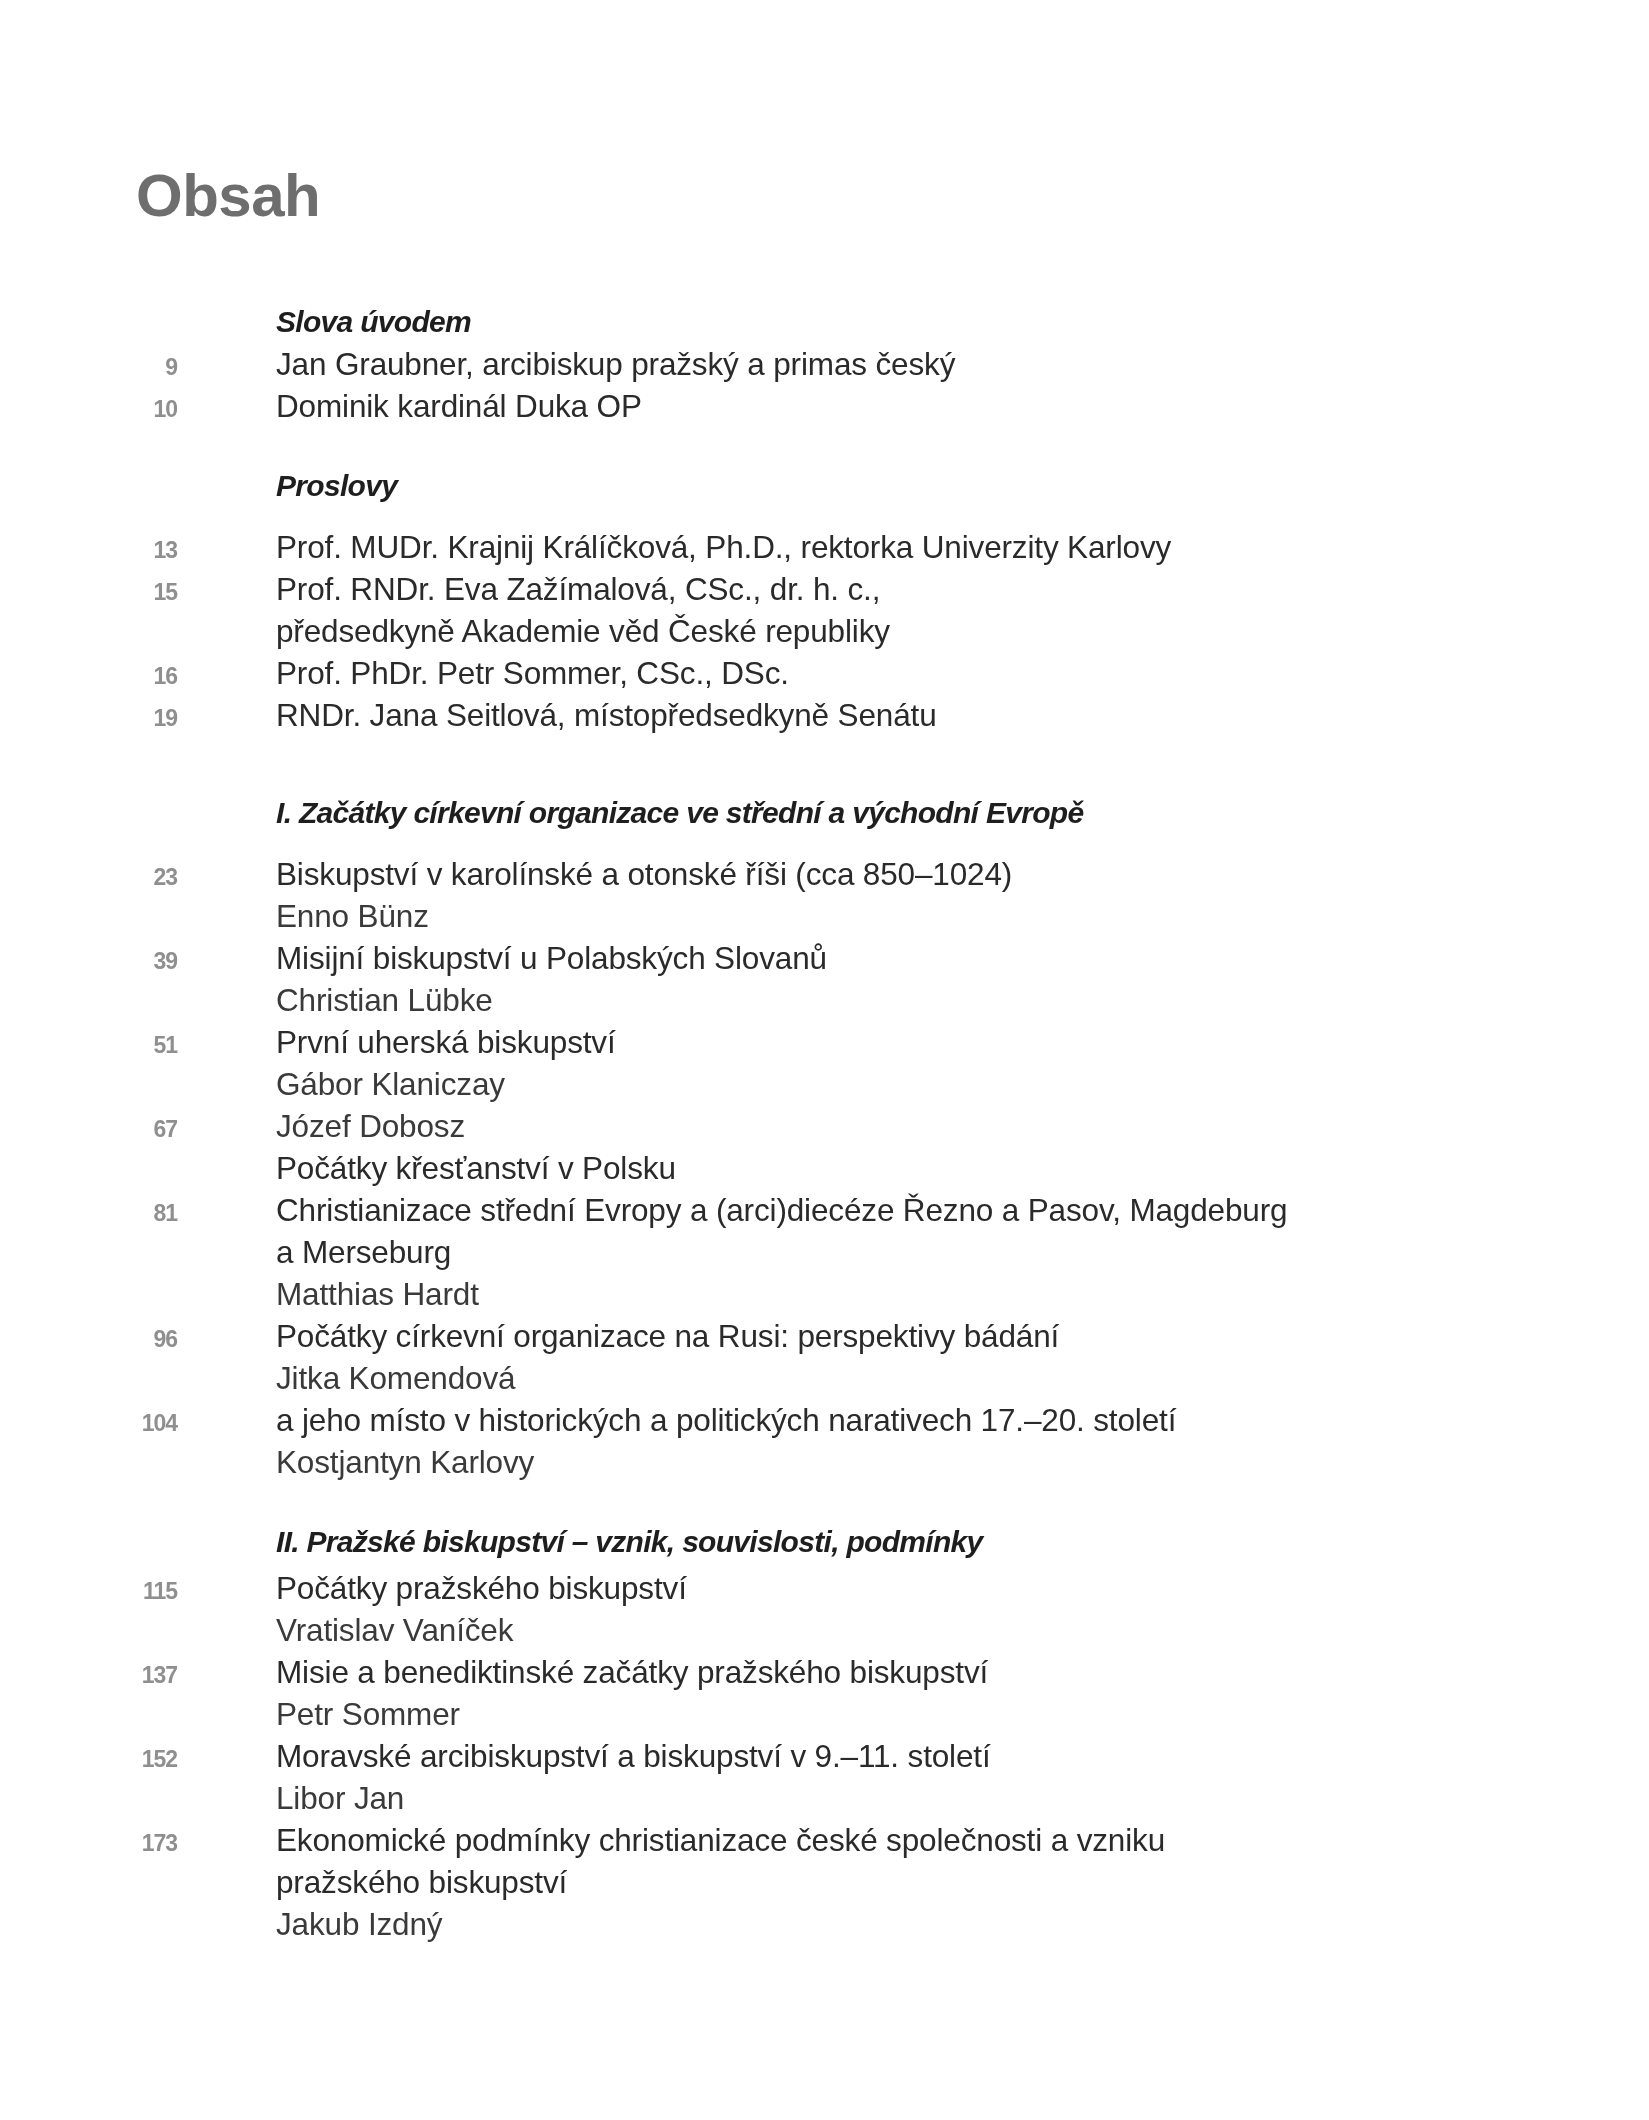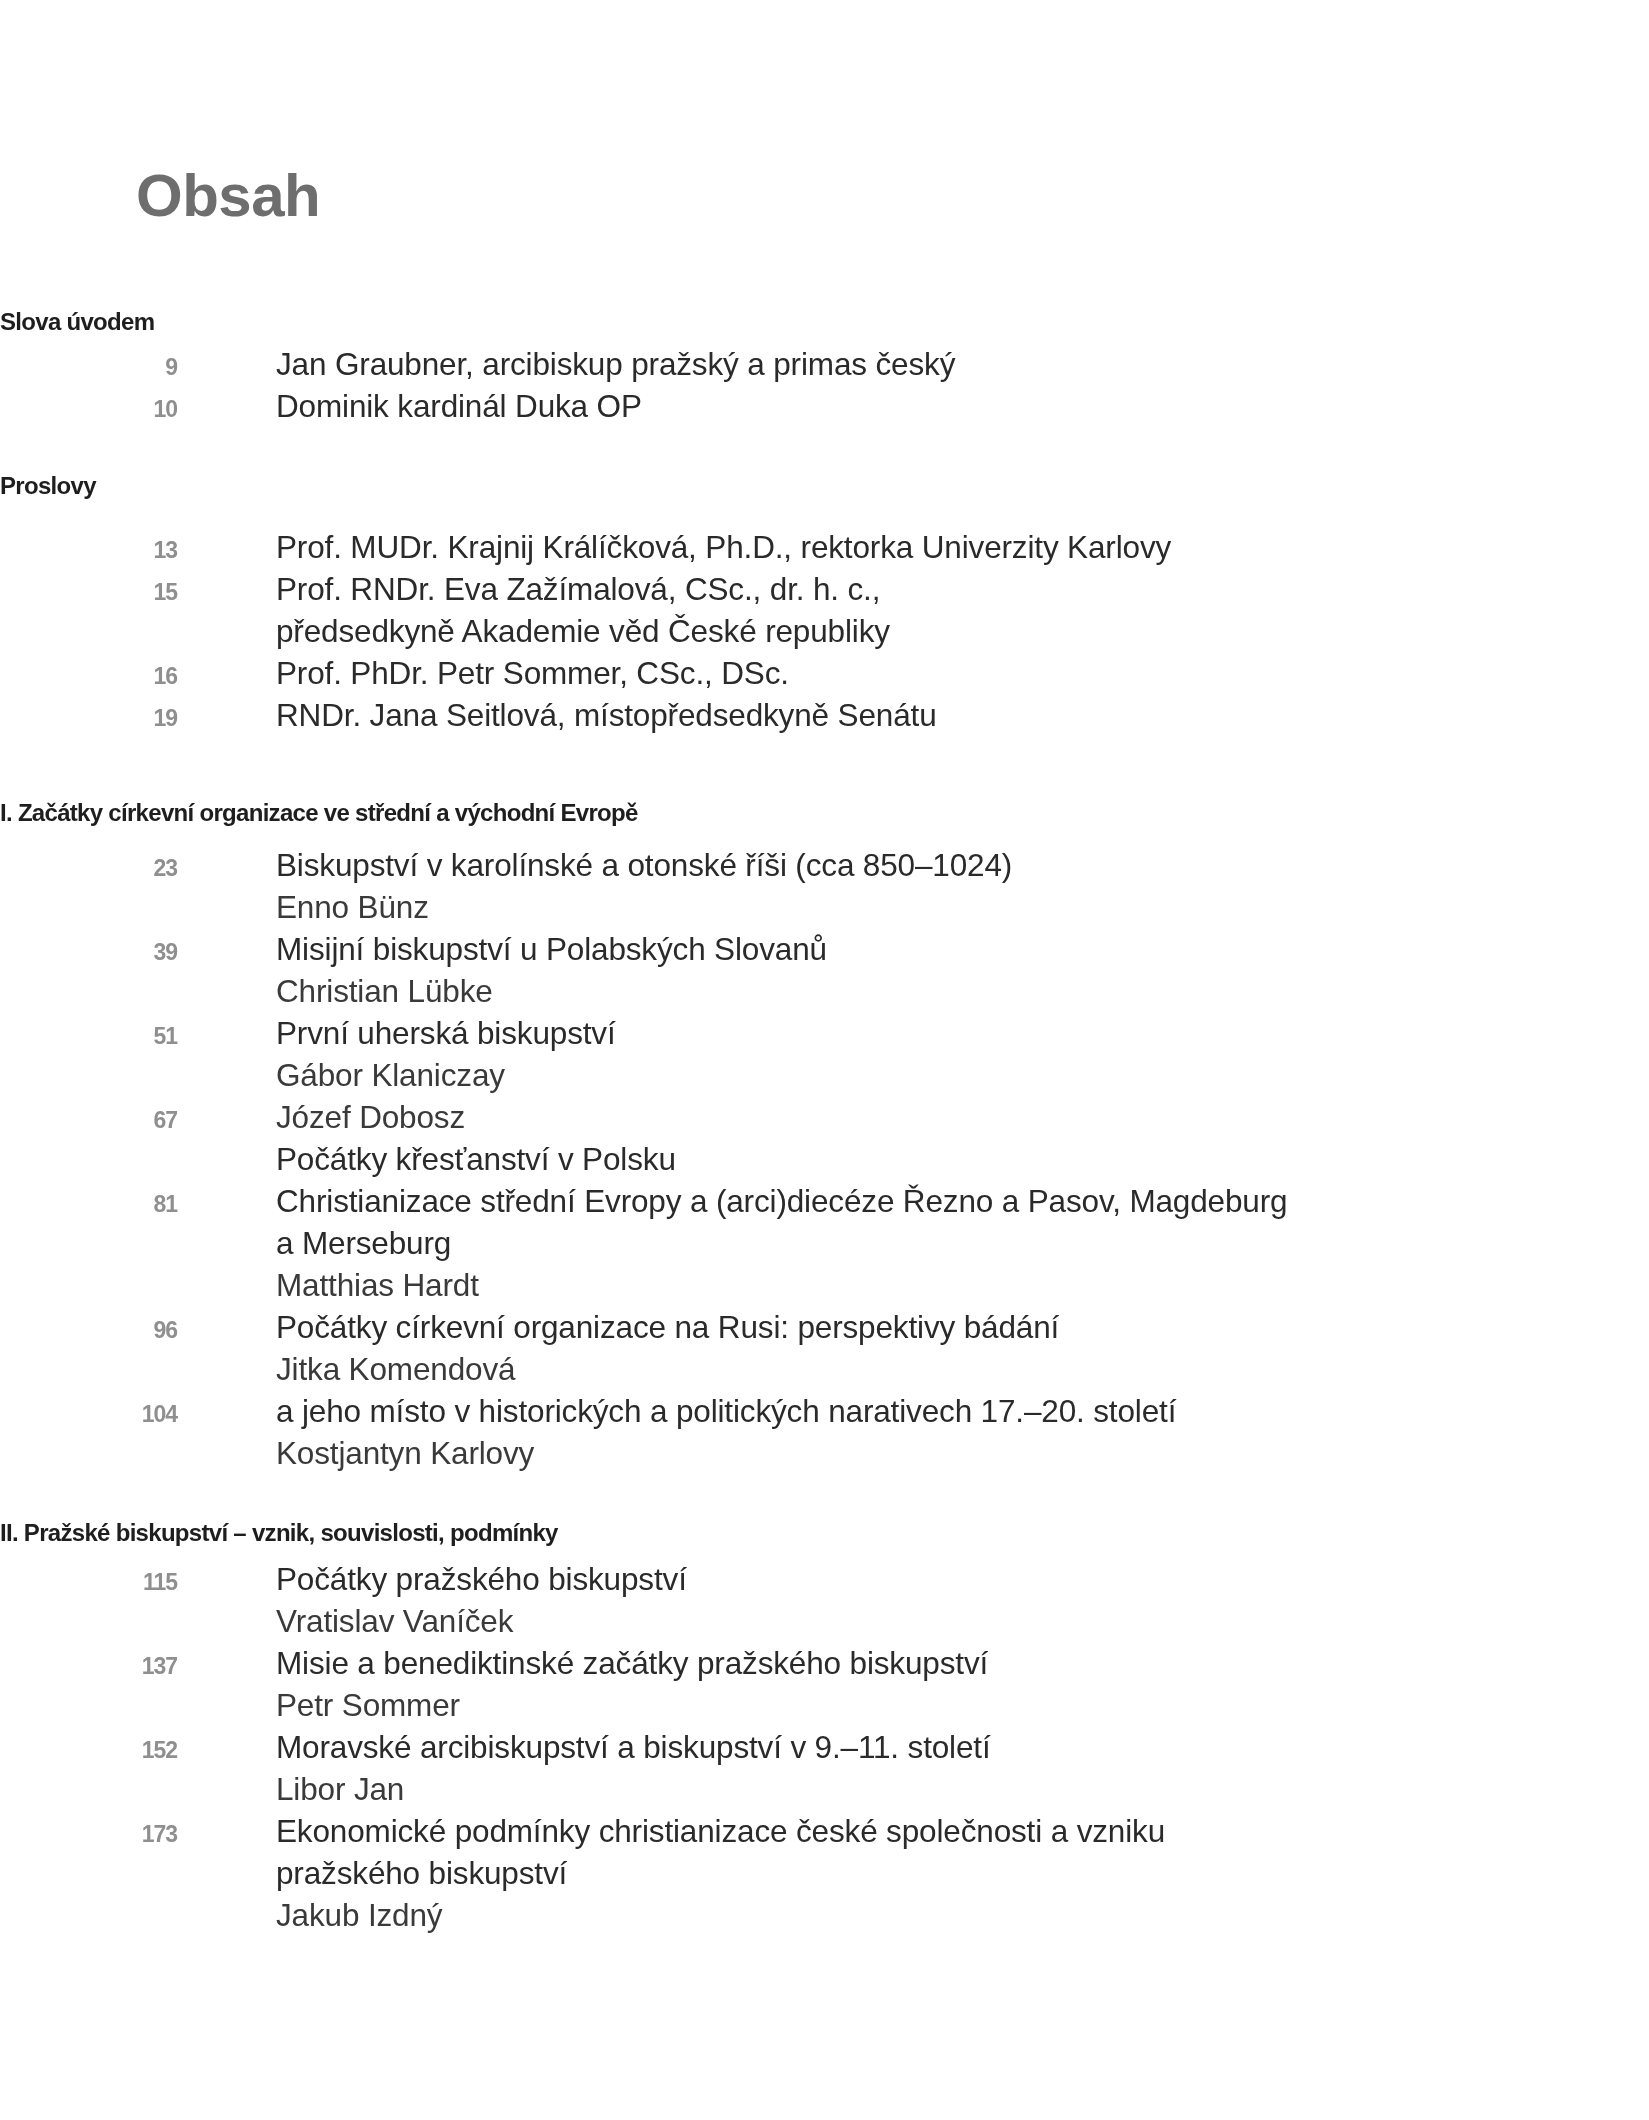--- a/index.html
+++ b/index.html
@@ -1,29 +1,29 @@
 <!DOCTYPE html>
 <html><head>
 <meta charset="utf-8">
 <style>
   html, body { margin:0; padding:0; background:#ffffff; }
   body { width:1649px; height:2120px; position:relative; overflow:hidden; font-family:"Liberation Sans", sans-serif; color:#262626; }
   .title { position:absolute; left:136px; top:166px; font-size:60px; font-weight:bold; color:#6e6e6e; line-height:60px; letter-spacing:-0.5px; margin:0; }
   .toc { position:absolute; left:0; top:301px; width:1649px; }
   .section { margin:0; }
-  .heading { height:42px; line-height:42px; font-size:24px; font-weight:bold; color:#1e1e1e; letter-spacing:-0.7px; white-space:nowrap; }
+  .heading { height:42px; line-height:42px; padding-left:276px; font-size:30px; font-weight:bold; color:#1e1e1e; letter-spacing:-0.7px; white-space:nowrap;font-style:italic; }
   .entry { position:relative; }
   .line { height:42px; line-height:42px; padding-left:276px; font-size:31.5px; color:#2a2a2a; white-space:nowrap; letter-spacing:-0.15px; }
   .author { color:#3a3a3a; }
   .pnum { position:absolute; left:100px; width:77px; top:3px; height:42px; line-height:42px; text-align:right; font-size:23px; font-weight:bold; color:#8f8f8f; letter-spacing:-1px; }
   #sec-intro .heading { margin-bottom:0; }
   #sec-speeches { margin-top:38px; }
   #sec-speeches .heading { margin-bottom:19px; }
   #sec-one { margin-top:56px; }
-  #sec-one .heading { margin-bottom:10px; }
+  #sec-one .heading { margin-bottom:19px; }
   #sec-two { margin-top:38px; }
   #sec-two .heading { margin-bottom:4px; }
 </style>
 </head>
 <body>
 
 <h1 class="title">Obsah</h1>
 
 <div class="toc">
 

